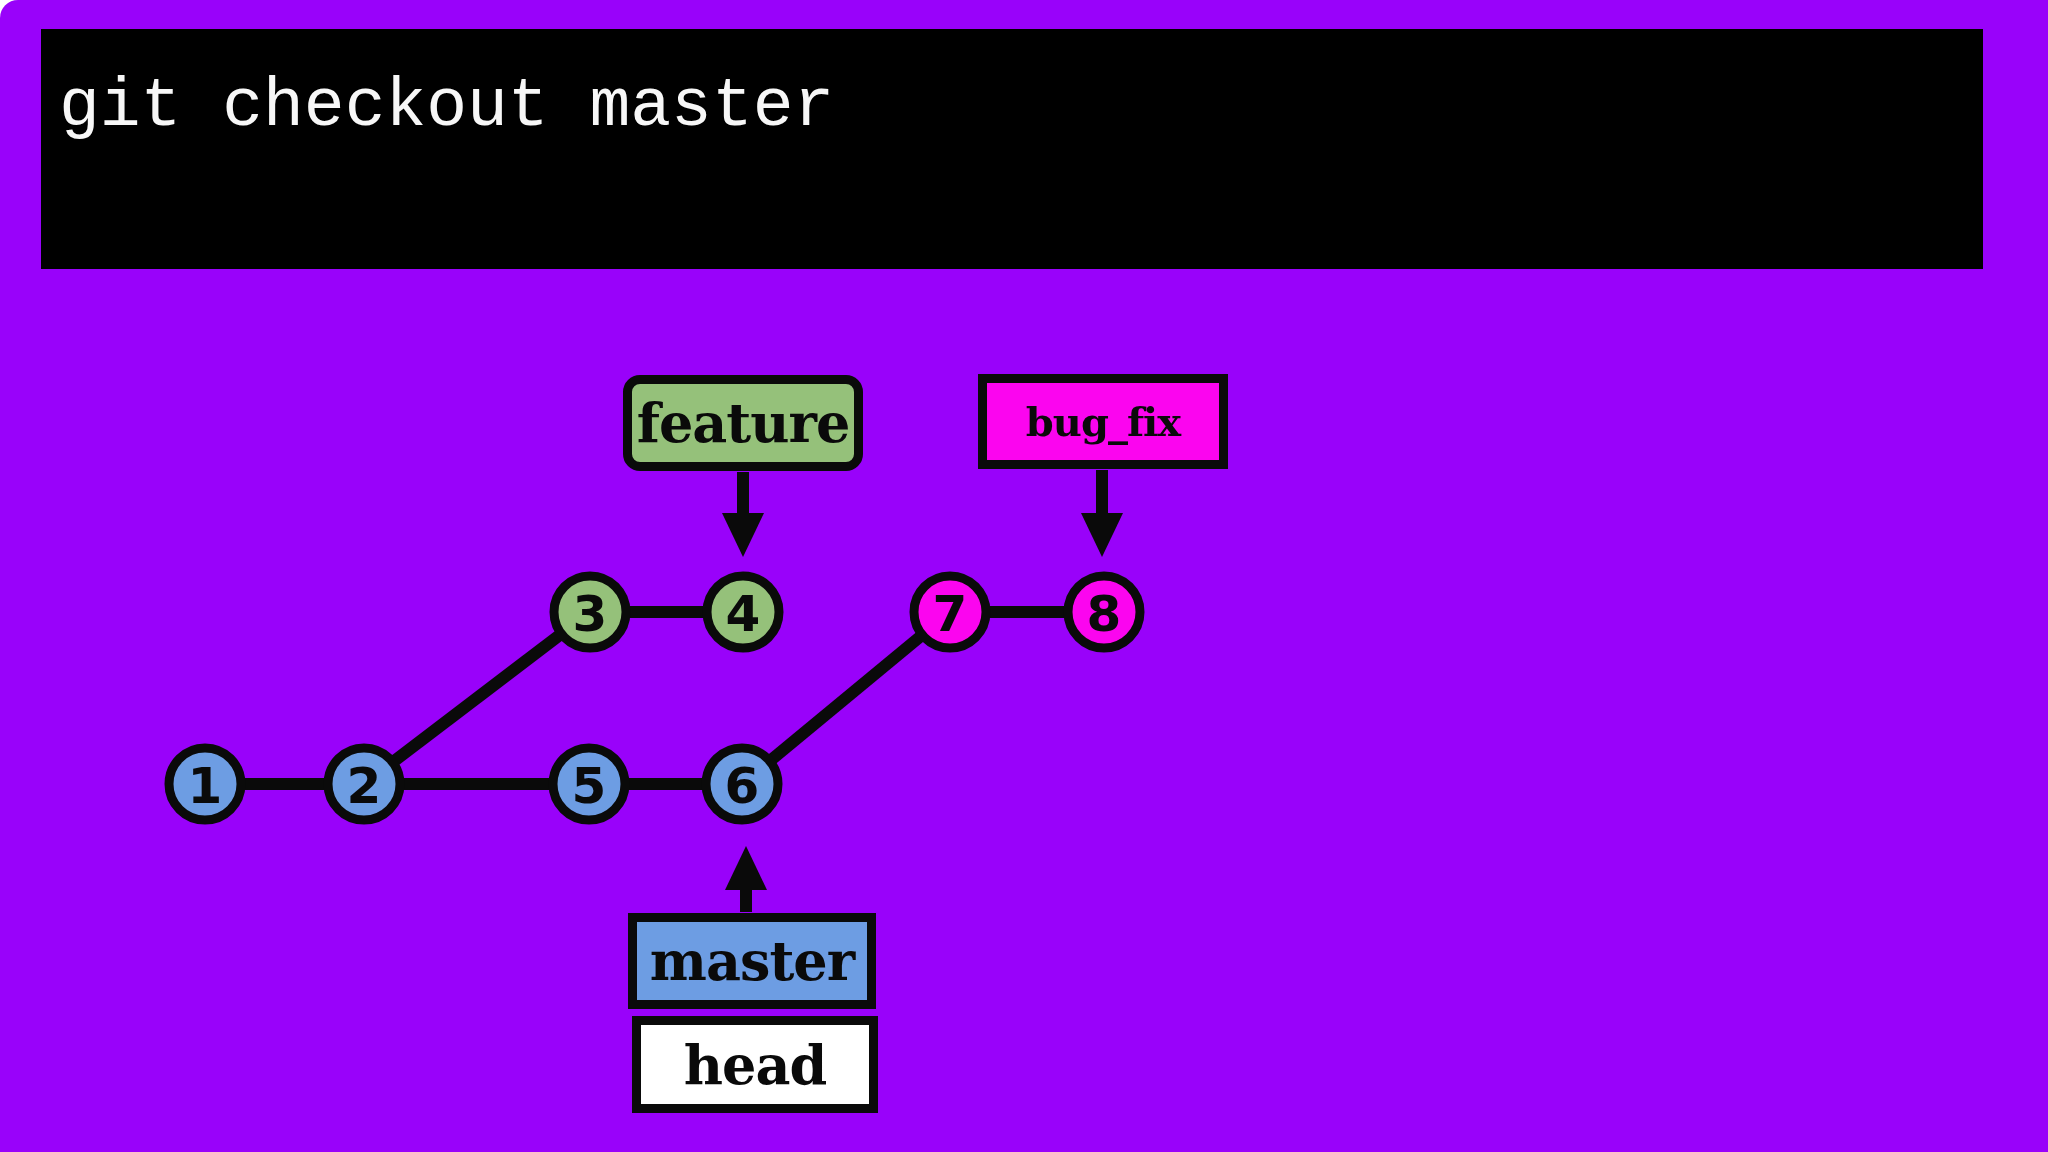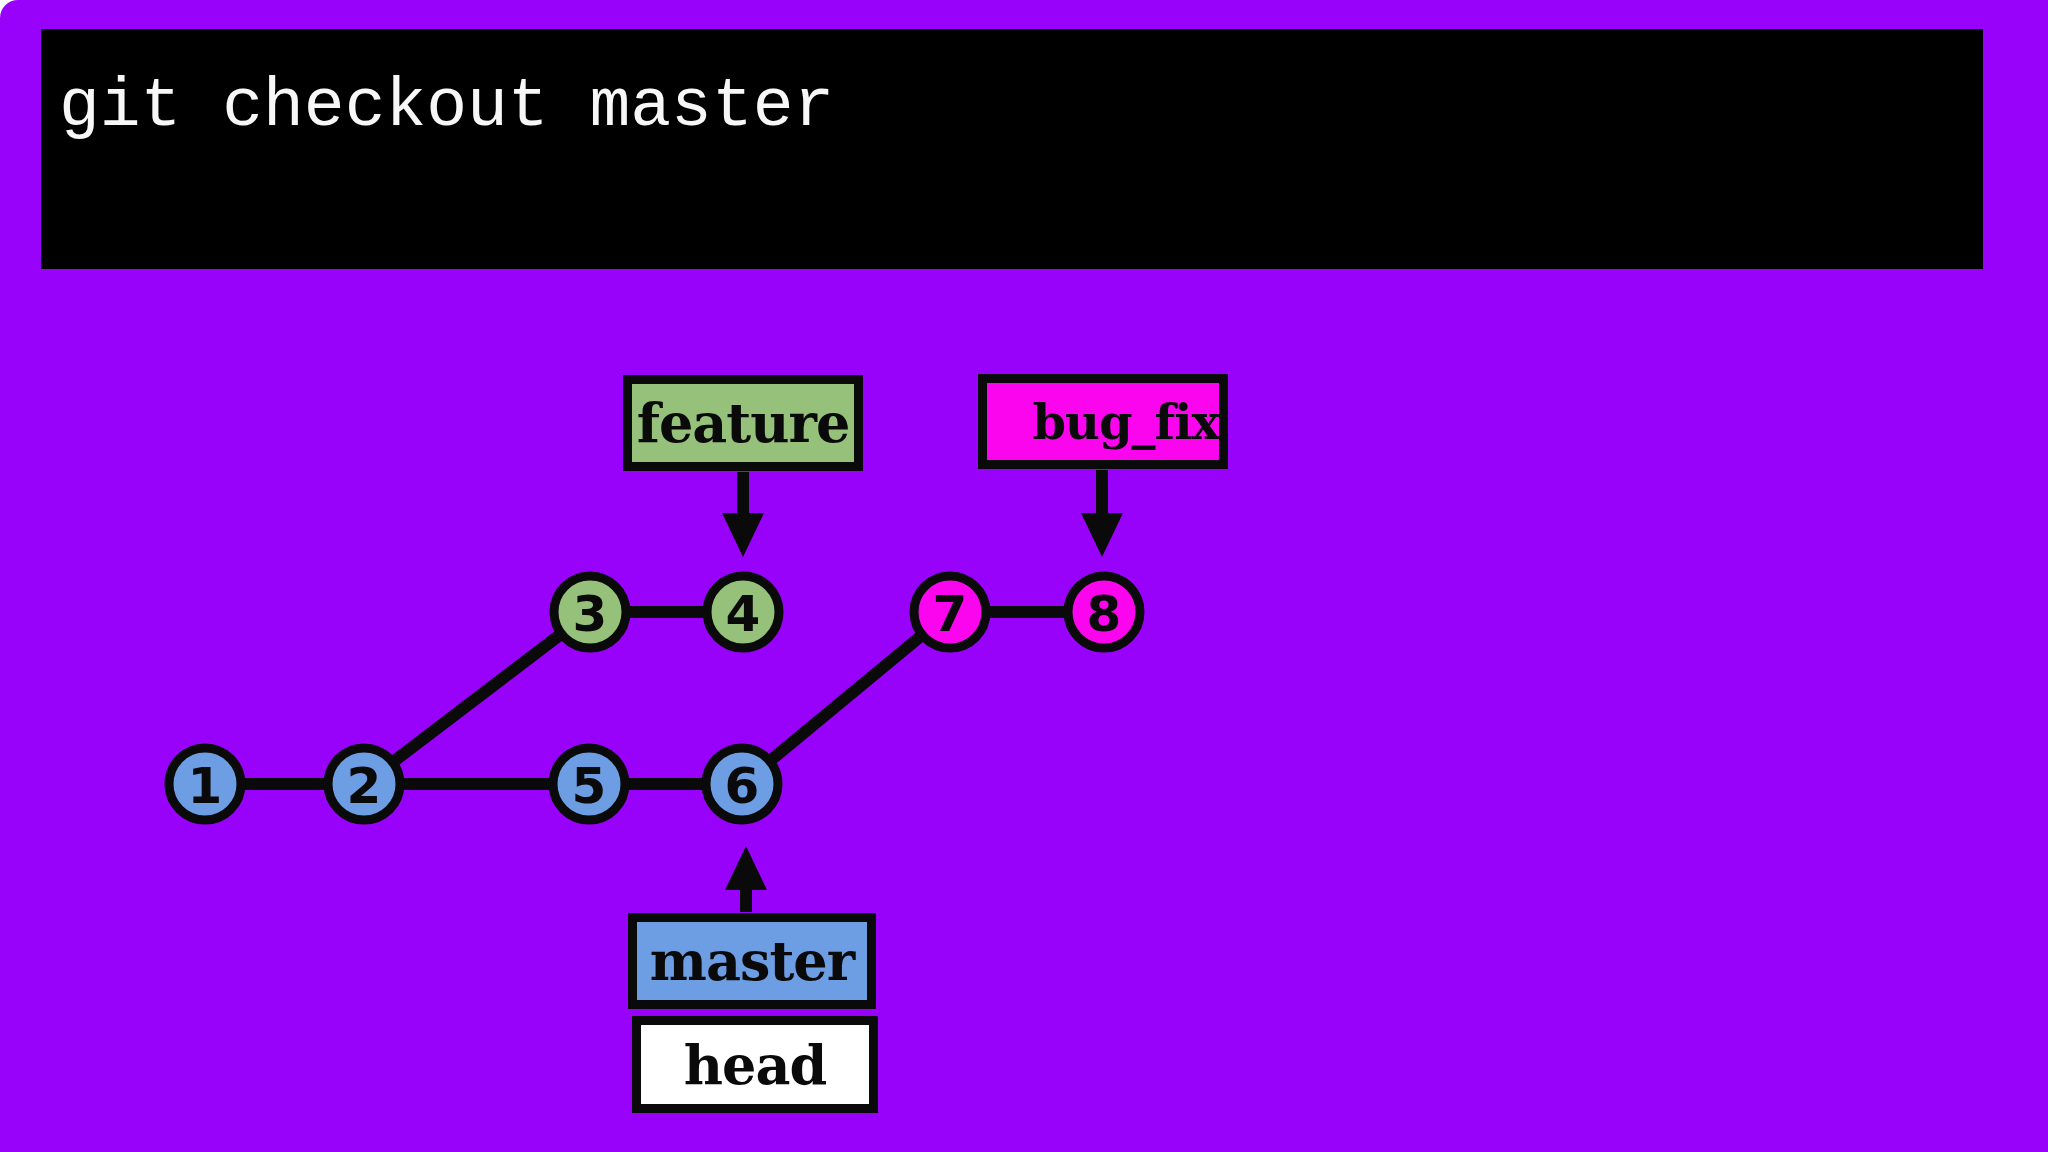--- a/index.html
+++ b/index.html
@@ -52,26 +52,26 @@
     justify-content: center;
     font-family: "DejaVu Serif", "Liberation Serif", serif;
     font-weight: bold;
     color: #0a0a0a;
     letter-spacing: -1px;
   }
   #feature-box {
     left: 623px; top: 375px; width: 240px; height: 96px;
     background: #95c17a;
     font-size: 54px;
+    border-radius: 17px;
   }
   #bugfix-box {
     left: 978px; top: 374px; width: 250px; height: 95px;
     background: #fb05ef;
-    font-size: 48px;
-    justify-content: flex-end;
+    font-size: 40px;
   }
   #master-box {
     left: 628px; top: 913px; width: 248px; height: 96px;
     background: #6d9de3;
     font-size: 54px;
   }
   #head-box {
     left: 632px; top: 1016px; width: 246px; height: 97px;
     background: #ffffff;
     font-size: 54px;

